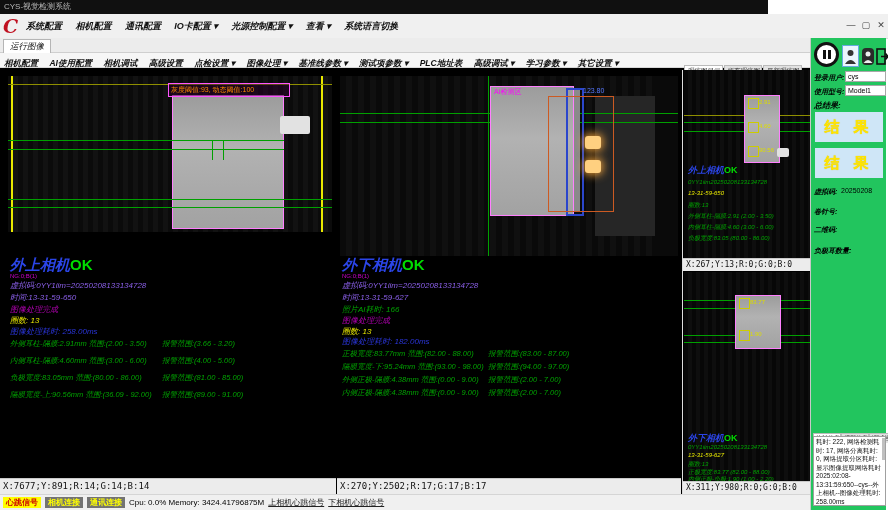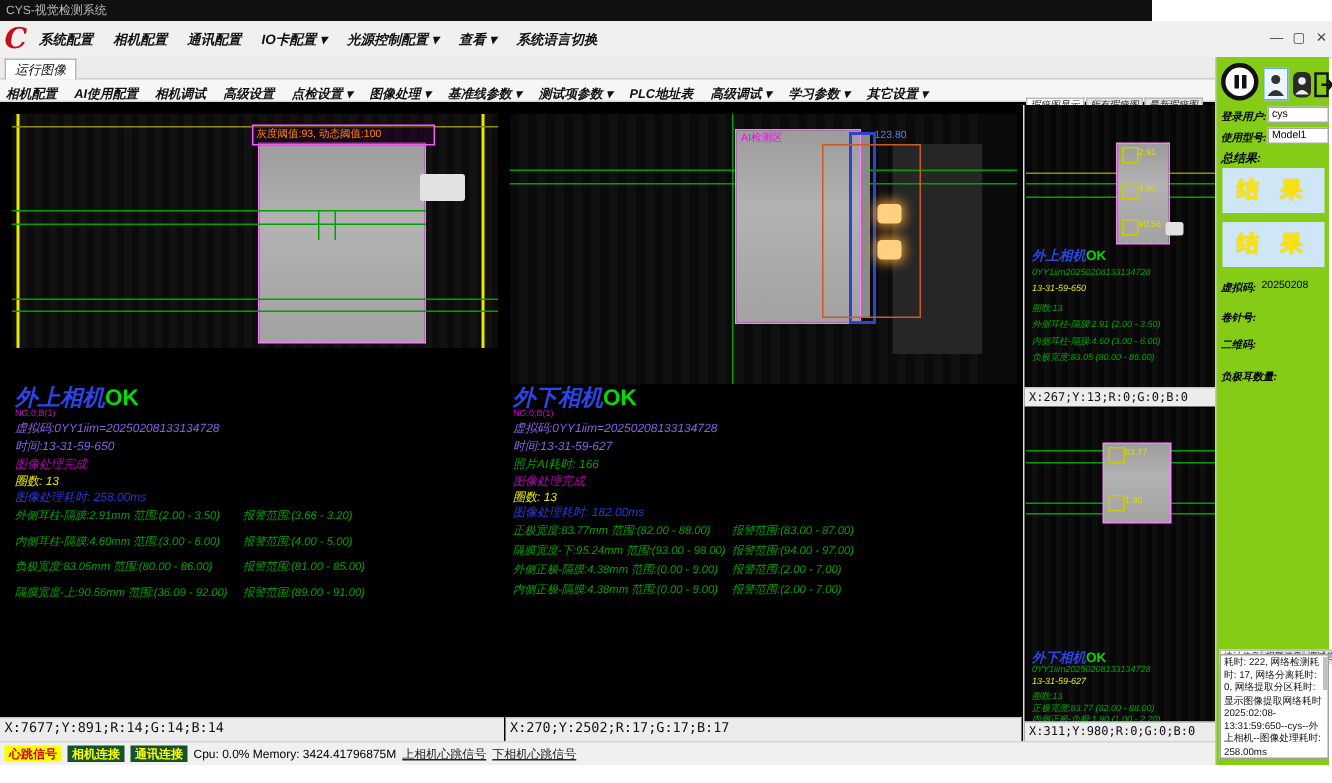--- a/index.html
+++ b/index.html
@@ -65,21 +65,21 @@
   .thumbtab.sel{background:#fff;}
   .tl{position:absolute;font-size:6px;white-space:nowrap;font-style:italic;}
   .tl-green{color:#00a300;} .tl-yellow{color:#e8e800;}
   .tl-title{font-size:9px;font-weight:bold;color:#2b45e8;}
   .tl-title .cam-ok{font-size:9px;}
   .tcoordbar{position:absolute;background:#ececec;border-top:1px solid #c9c9c9;color:#111;
              font-size:8px;line-height:12px;padding-left:3px;box-sizing:border-box;
              font-family:"DejaVu Sans Mono",monospace;}
 
   
-  .panel{left:810px;top:38px;width:76px;height:472px;background:#84cc16;border-left:1px solid #c8c8c8;box-sizing:border-box;}
+  .panel{left:810px;top:38px;width:76px;height:472px;background:#22c55e;border-left:1px solid #c8c8c8;box-sizing:border-box;}
   .pause-btn{left:3px;top:4px;width:25px;height:25px;border:3px solid #111;border-radius:50%;box-sizing:border-box;background:#fff;}
   .pause-bars{position:absolute;left:6px;top:5px;width:8px;height:9px;
               border-left:3px solid #111;border-right:3px solid #111;box-sizing:border-box;}
   .pbtn{position:absolute;box-sizing:border-box;}
   .field-label{font-size:7px;font-weight:bold;color:#000;font-style:italic;white-space:nowrap;}
   .field-box{position:absolute;background:#fff;border:1px solid #a8a8a8;font-size:7px;line-height:10px;
              padding-left:2px;box-sizing:border-box;color:#000;}
   .result-box{position:absolute;left:4px;width:68px;height:30px;background:#cfe6f7;
               color:#ffe400;font-size:15px;font-weight:bold;text-align:center;line-height:30px;
               letter-spacing:5px;text-shadow:0 0 1px #d8c000;}
@@ -88,21 +88,21 @@
   .ptab.sel{background:#fff;}
   .logbox{left:2px;top:398px;width:73px;height:70px;background:#fff;border:1px solid #a0a0a0;
           font-size:6.5px;line-height:8.5px;color:#111;padding:1px 4px 1px 2px;box-sizing:border-box;overflow:hidden;}
   .logscroll{left:71px;top:400px;width:3px;height:22px;background:#c0c0c0;}
 
   
   .statusbar{left:0;top:494px;width:810px;height:16px;background:#f0f0f0;border-top:1px solid #d5d5d5;
              display:flex;align-items:center;gap:4px;padding-left:3px;box-sizing:border-box;font-size:8px;}
   .badge{padding:0 3px;font-weight:bold;line-height:11px;}
   .badge-yellow{background:#ffff00;color:#cc0000;}
-  .badge-red{background:#14532d;color:#ffff00;}
+  .badge-red{background:#737373;color:#ffff00;}
   .sb-text{color:#000;}
   .sb-link{color:#222;text-decoration:underline;}
 </style>
 </head>
 <body>
 
 <div class="app">
 
   <div class="abs titlebar">
     <span>CYS-视觉检测系统</span>

